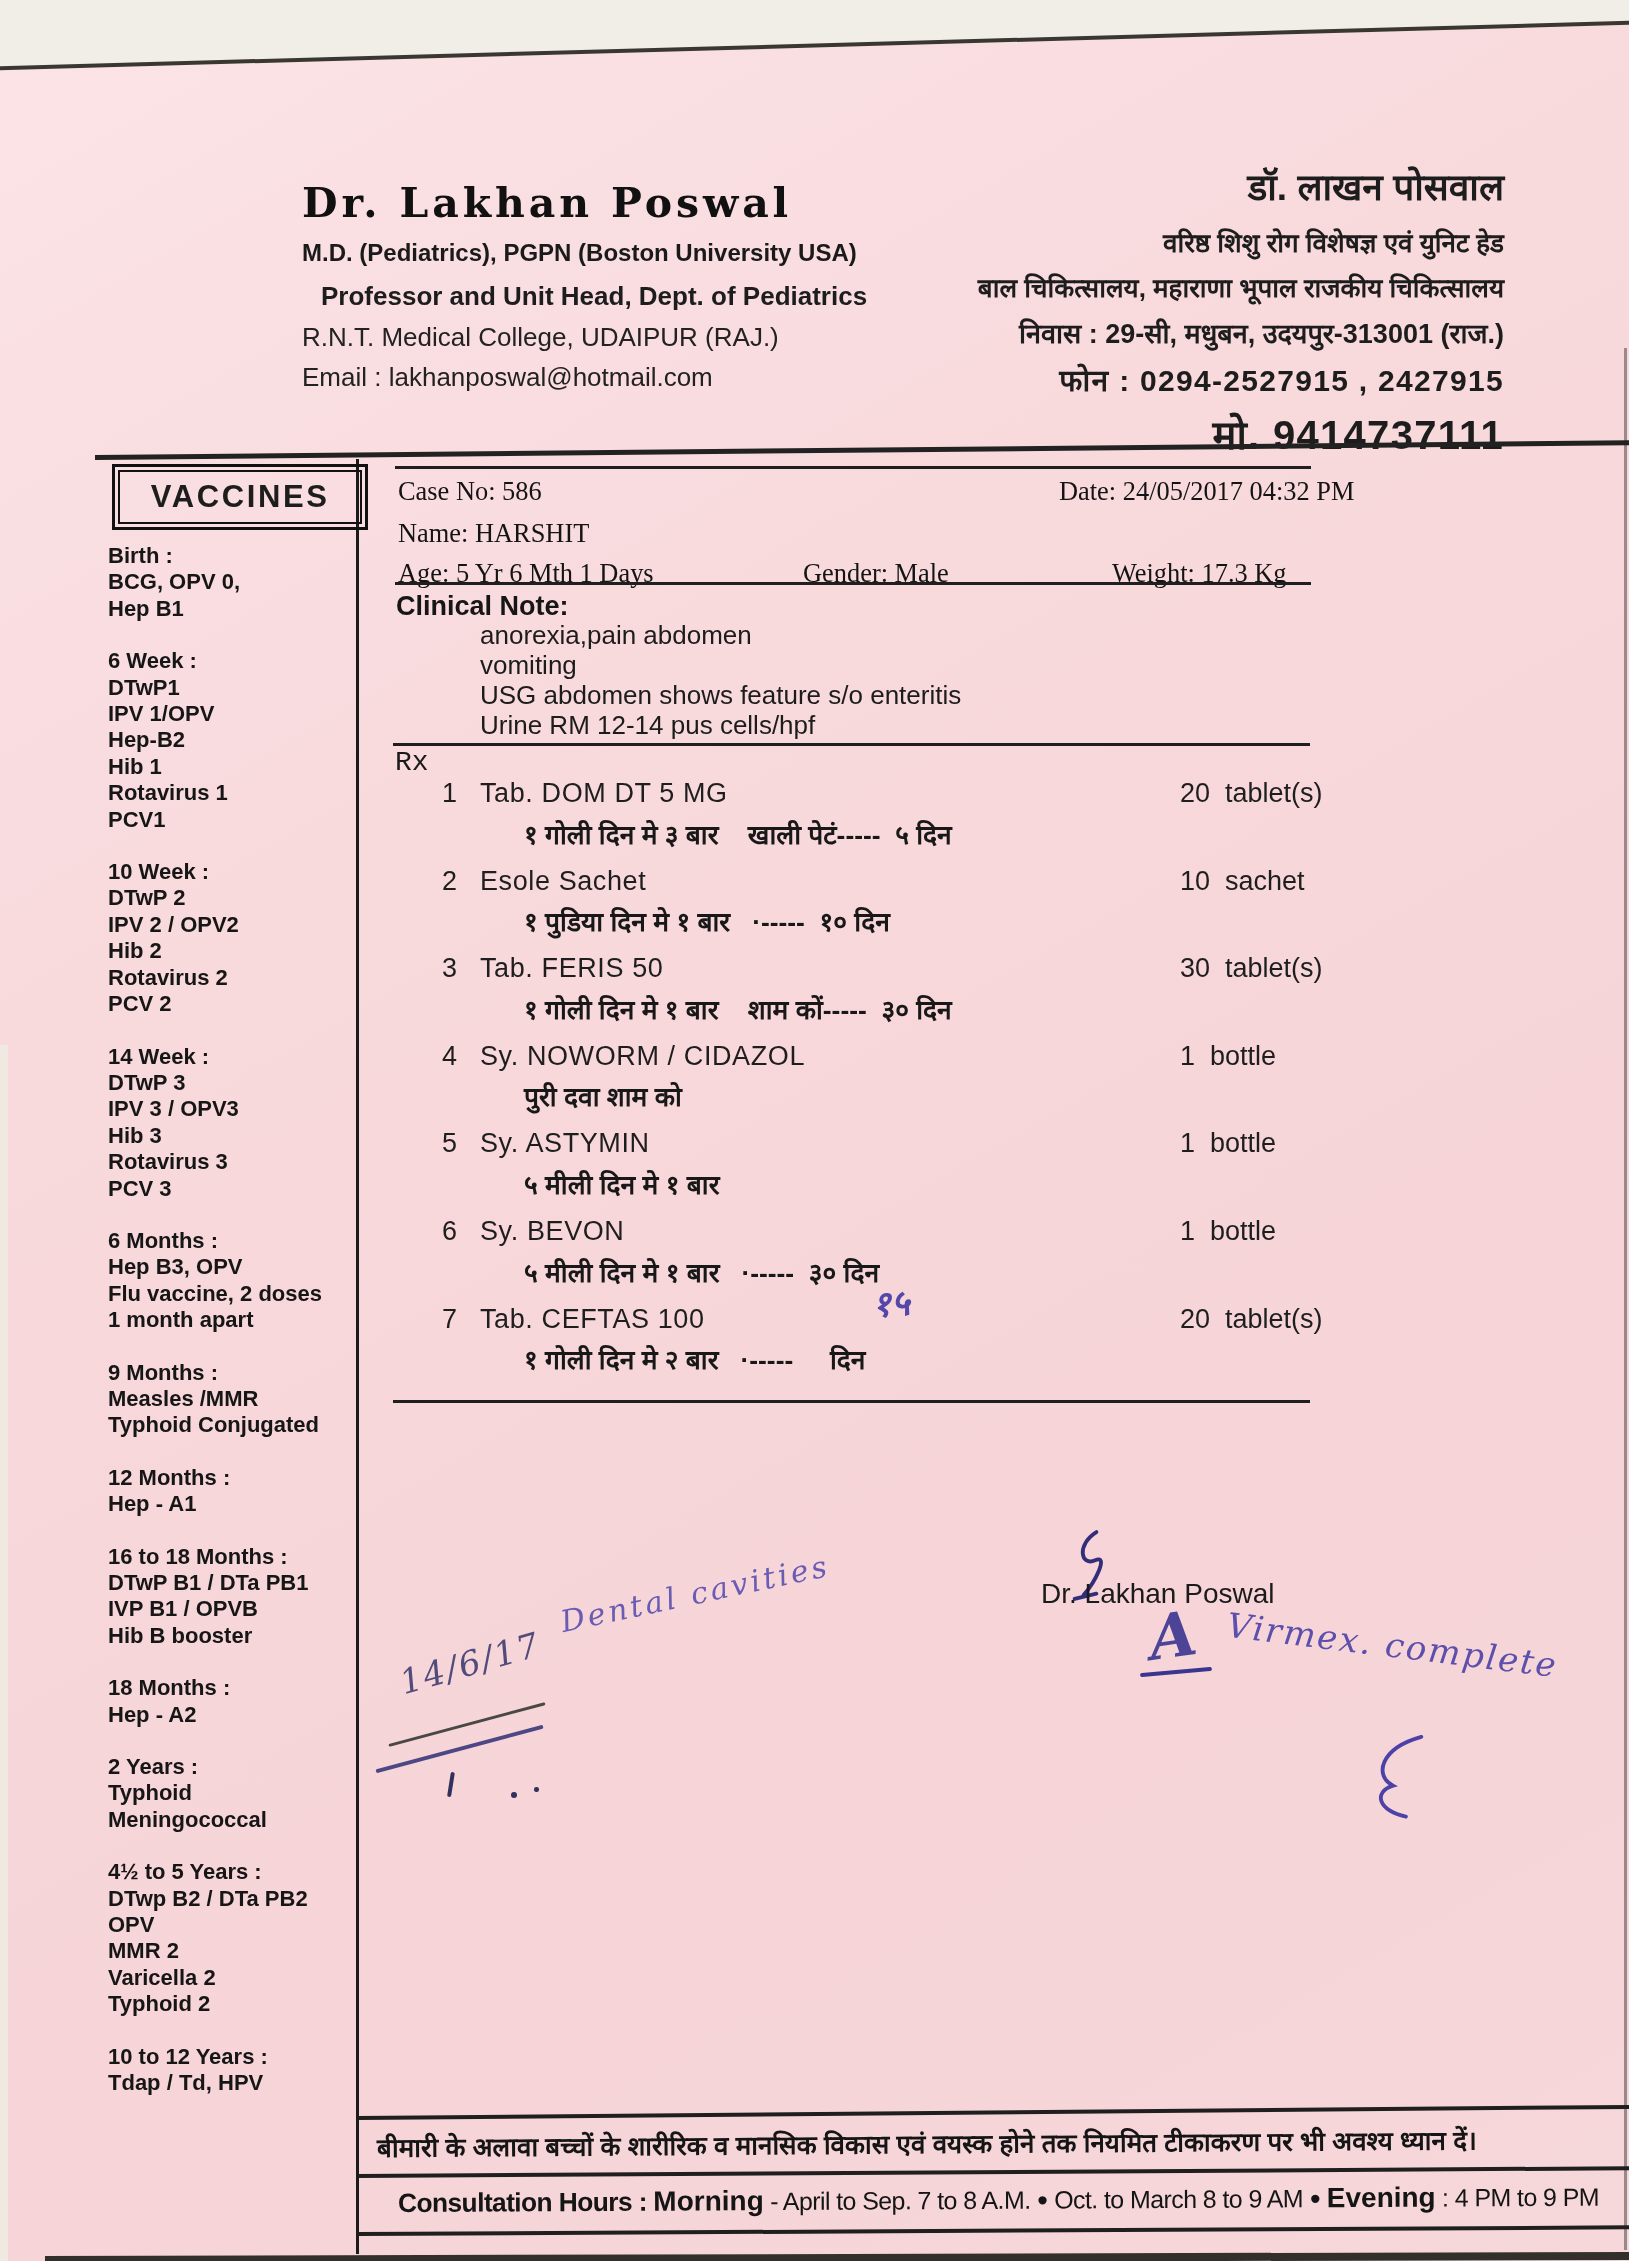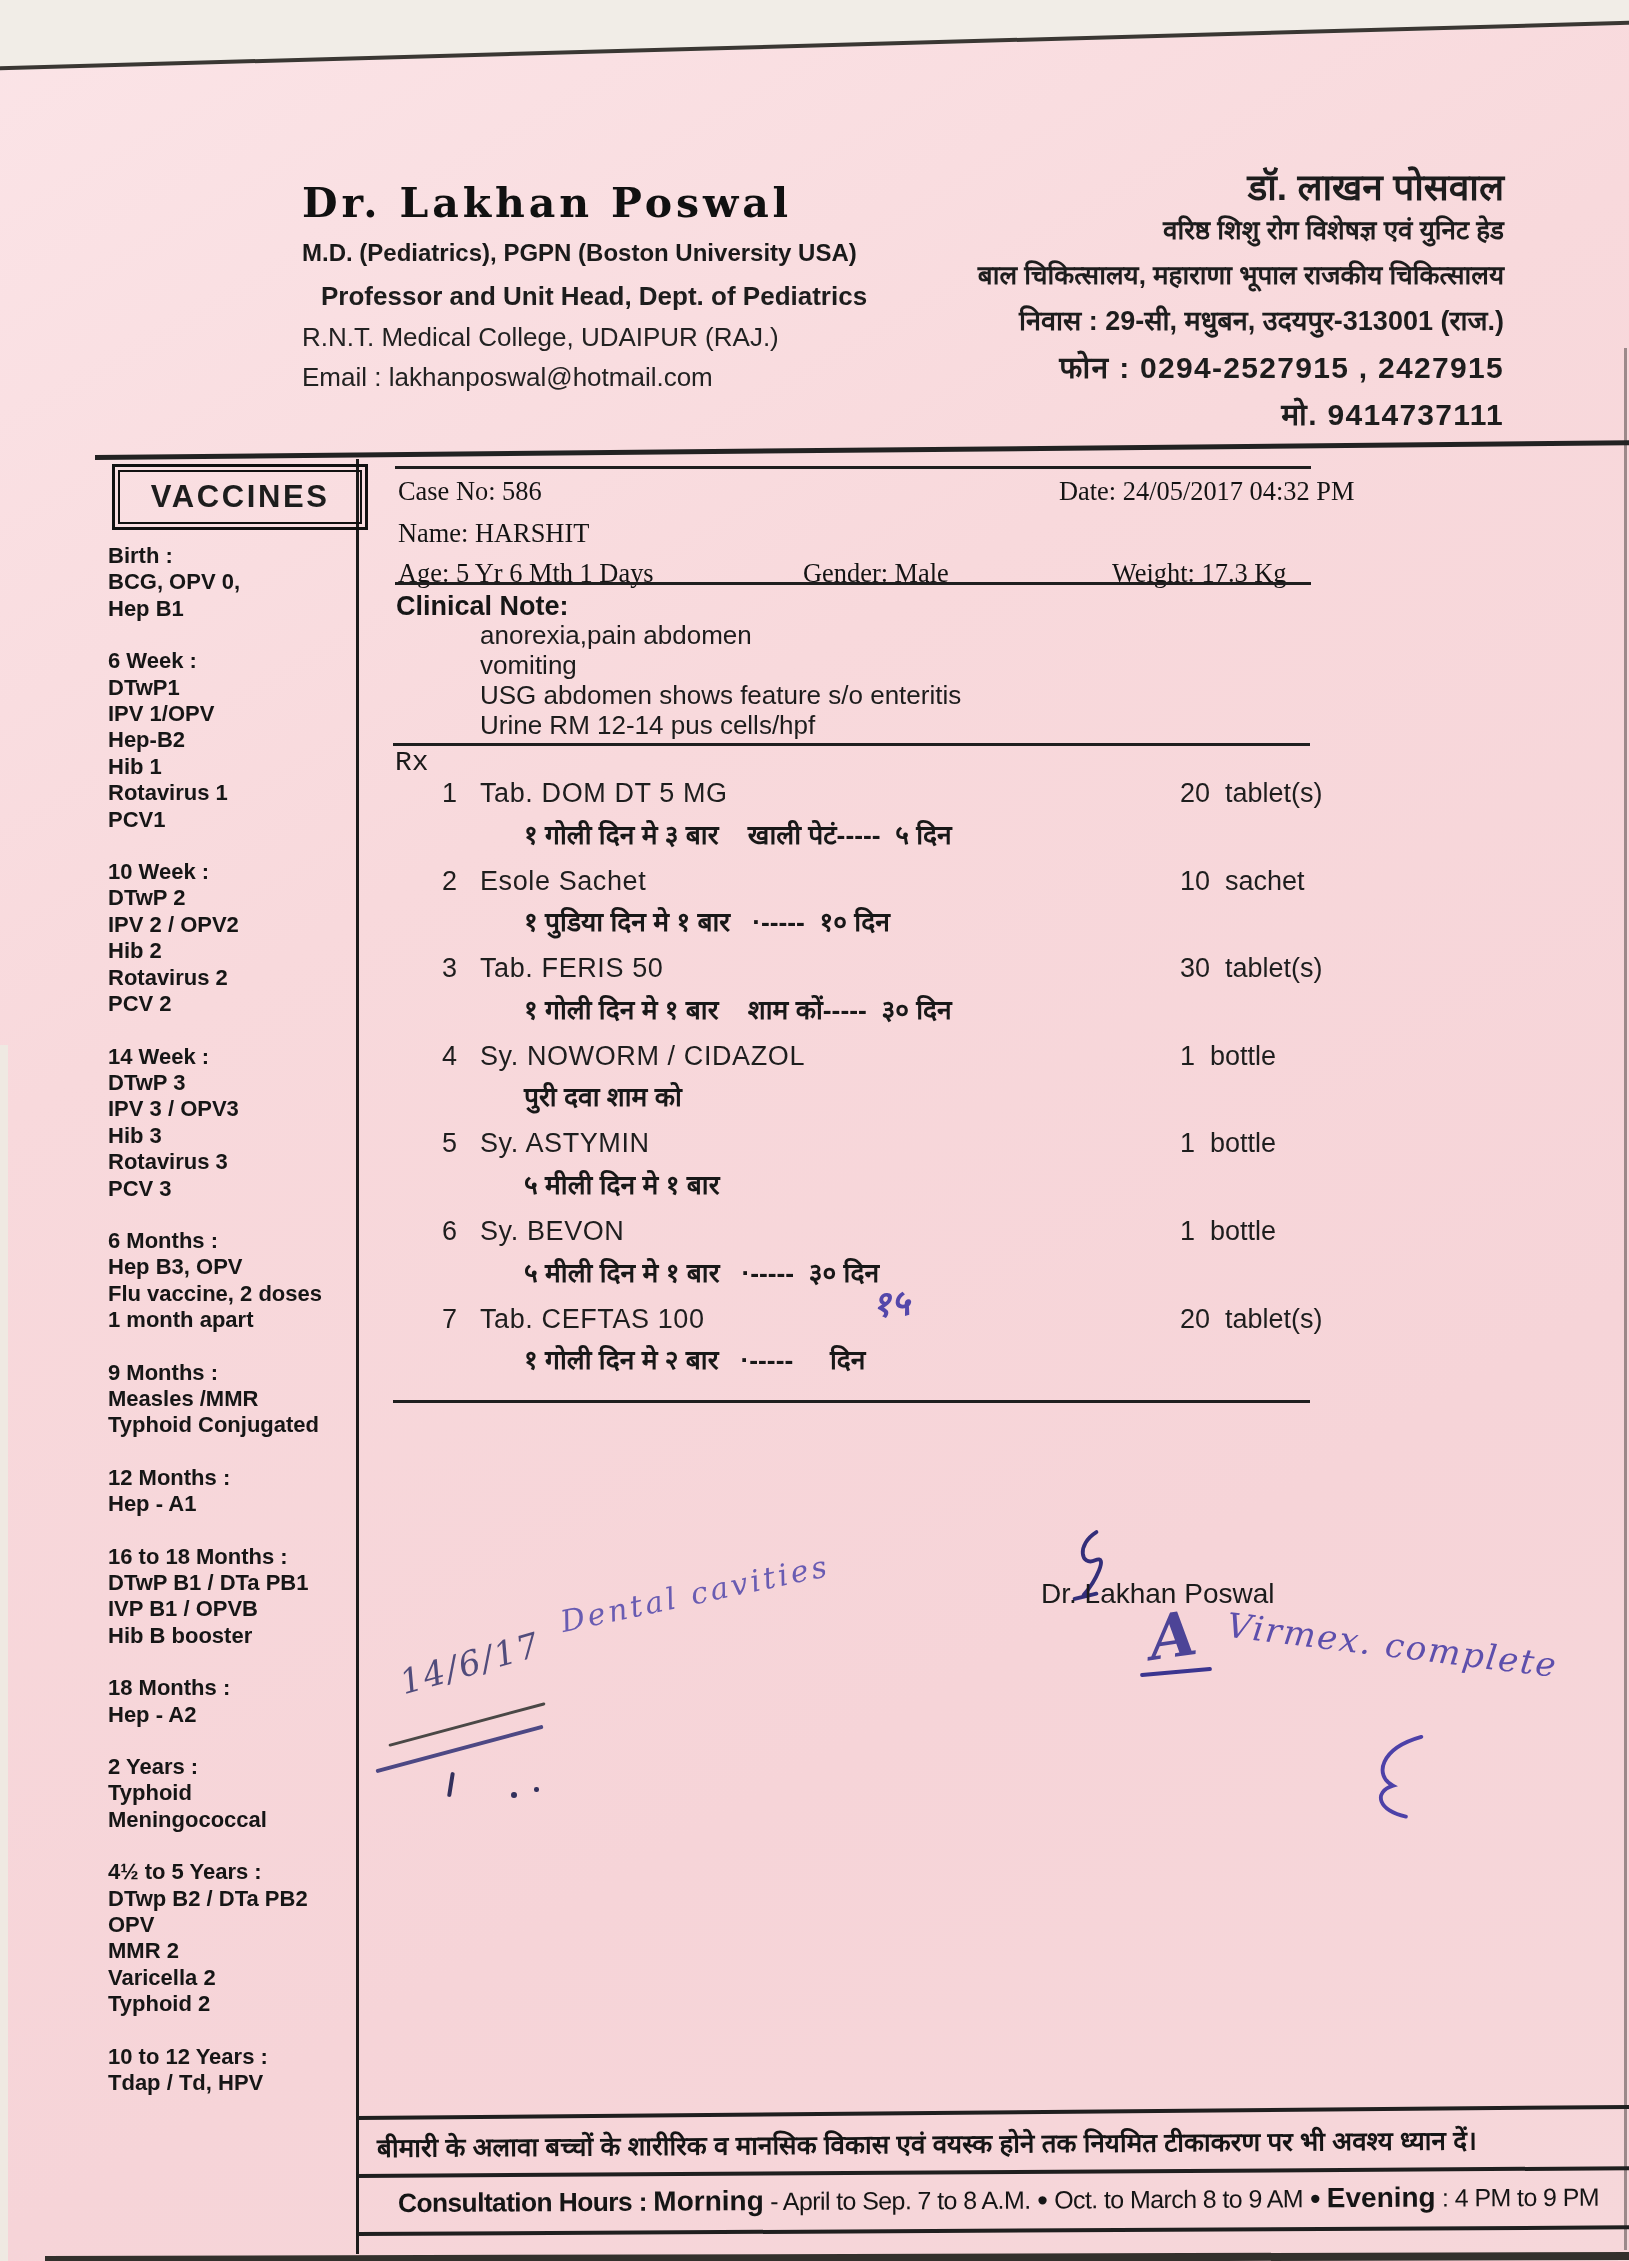--- a/index.html
+++ b/index.html
@@ -14,25 +14,25 @@
   .scan-left{position:absolute;left:0;top:1045px;bottom:0;width:7.7px;background:#efe9e2;}
 
   
   .hdr-en{position:absolute;left:302px;top:179px;}
   .hdr-title{font-family:"DejaVu Serif",serif;font-weight:700;font-size:41px;letter-spacing:3.9px;color:#111;}
   .hdr-degree{margin-top:11.6px;font-size:24px;font-weight:700;color:#1a1a1a;}
   .hdr-pos{margin-top:14px;font-size:26px;font-weight:700;margin-left:19px;}
   .hdr-college{margin-top:10.3px;font-size:26px;font-weight:400;color:#222;}
   .hdr-email{margin-top:9px;font-size:26px;font-weight:400;color:#222;}
   .hdr-hi{position:absolute;right:126px;top:160px;text-align:right;font-weight:700;}
-  .hi-name{font-size:37px;}
+  .hi-name{font-size:37px;margin-bottom:13px;}
   .hi-line{font-size:26px;margin-bottom:9px;}
   .hi-addr{font-size:27px;margin-bottom:7.7px;}
   .hi-phone{font-size:30px;margin-bottom:6.4px;letter-spacing:1.3px;}
-  .hi-mob{font-size:30px;letter-spacing:1.3px;}
+  .hi-mob{font-size:40px;letter-spacing:1.3px;}
 
   .hline{position:absolute;background:#1f1f1f;height:3.2px;}
   .rule-top{left:95px;top:455px;width:1535px;height:5.2px;background:#222;transform:rotate(-0.55deg);transform-origin:left center;}
 
   
   .vdivider{position:absolute;left:356px;top:459px;width:2.6px;height:1795px;background:#1b1b1b;}
   .vbox{position:absolute;left:112px;top:464px;width:244px;border:3.9px solid #111;padding:3.2px;}
   .vbox-inner{border:2.6px solid #111;text-align:center;padding:6.4px 0 7.7px 0;
               font-size:31px;font-weight:700;letter-spacing:2.6px;}
   .vax-list{position:absolute;left:108px;top:543px;width:255px;font-size:22px;line-height:26.4px;font-weight:700;color:#161616;}

